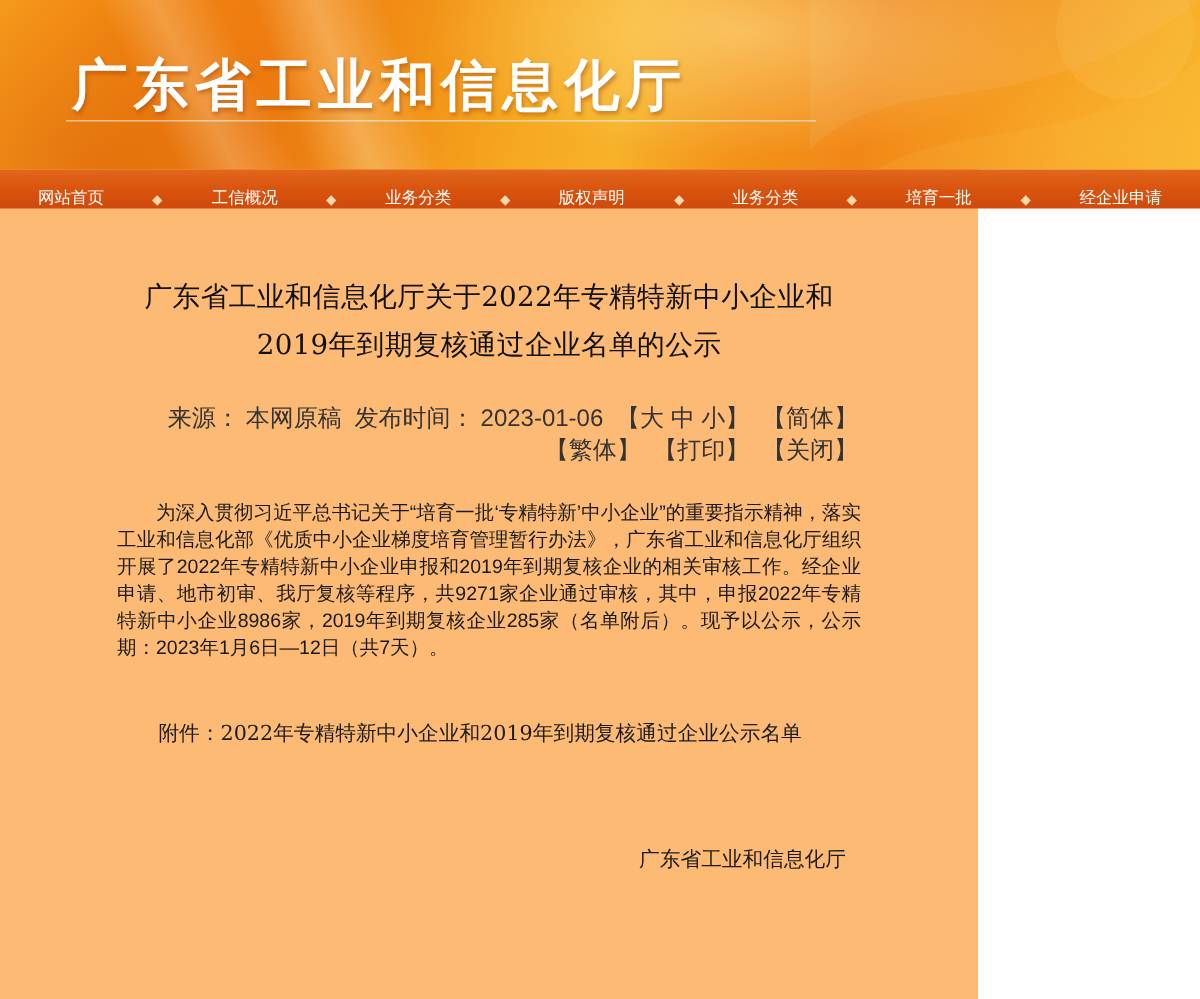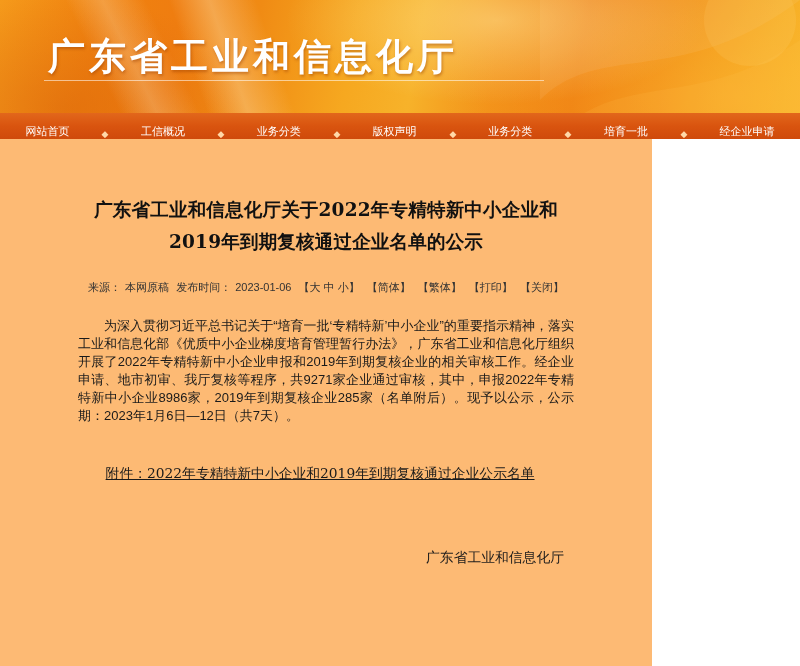--- a/index.html
+++ b/index.html
@@ -132,33 +132,33 @@
     transform: scale(.9);
     user-select: none;
   }
 
   
   .article {
     padding: 0 78px;
     box-sizing: border-box;
   }
   .doc-title {
-    margin: 55px 0 0 0;
+    margin: 44px 0 0 0;
     text-align: center;
     font-family: "DejaVu Serif", "Liberation Serif", serif;
-    font-weight: bold;
+    font-weight: normal;
     font-size: 18.5px;
     line-height: 32px;
     color: #111111;
     letter-spacing: .2px;
   }
   .meta {
     margin-top: 22px;
-    text-align: center;
-    font-size: 11px;
+    text-align: right;
+    font-size: 16px;
     color: #333333;
     font-family: "Liberation Sans", sans-serif;
   }
   .meta .meta-item { margin: 0 2px; }
   .meta .meta-link { cursor: pointer; color: #333; }
   .meta .bracket { white-space: nowrap; }
 
   .content {
     margin-top: 22px;
     font-family: Liberation Sans, sans-serif;
@@ -171,21 +171,20 @@
     margin: 0 0 8px 0;
     text-indent: 2em;
   }
   .attach {
     margin-top: 34px;
     text-indent: 2em;
     font-family: "DejaVu Serif", "Liberation Serif", serif;
     font-size: 13.8px;
     line-height: 29px;
     color: #1a1a1a;
-    text-decoration: underline;
   }
   .signature {
     margin-top: 54px;
     text-align: right;
     font-family: "DejaVu Serif", "Liberation Serif", serif;
     font-size: 13.8px;
     line-height: 30px;
     color: #1a1a1a;
     padding-right: 10px;
   }

